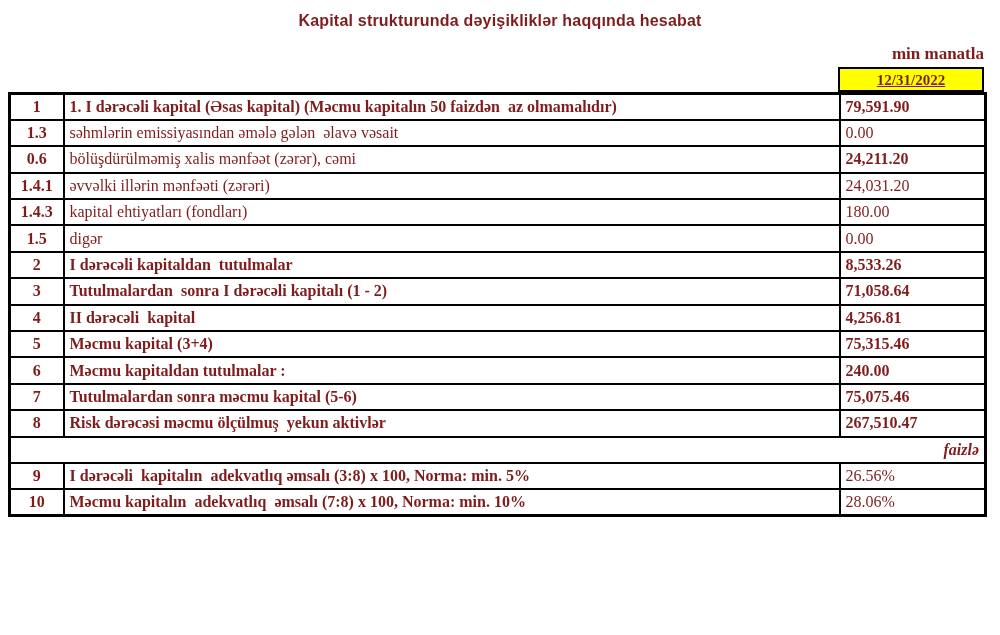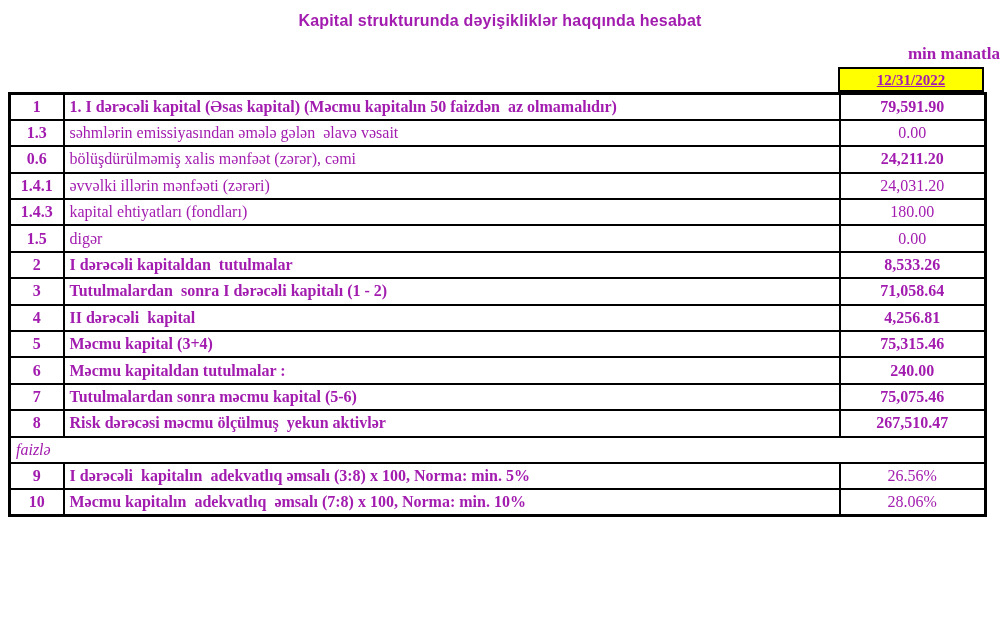--- a/index.html
+++ b/index.html
@@ -6,21 +6,21 @@
     margin: 0;
     padding: 0;
     background: #ffffff;
   }
   .page {
     position: relative;
     width: 1000px;
     height: 635px;
     background: #ffffff;
     font-family: "Liberation Serif", serif;
-    color: #a21caf;
+    color: #7f1d1d;
     overflow: hidden;
   }
   .report-title {
     position: absolute;
     top: 12px;
     left: 0;
     width: 1000px;
     text-align: center;
     font-family: "Liberation Sans", sans-serif;
     font-weight: bold;
@@ -28,21 +28,20 @@
     letter-spacing: 0.2px;
   }
   .unit-label {
     position: absolute;
     top: 44px;
     left: 0;
     width: 984px;
     text-align: right;
     font-weight: bold;
     font-size: 17px;
-    padding-left: 16px;
   }
   .date-cell {
     position: absolute;
     top: 67px;
     left: 838px;
     width: 146px;
     height: 25px;
     box-sizing: border-box;
     border: 2px solid #000000;
     text-align: center;
@@ -70,23 +69,24 @@
     font-size: 16px;
     vertical-align: middle;
   }
   td.cell-no {
     text-align: center;
     font-weight: bold;
     font-size: 15px;
     padding: 0 2px;
   }
   td.cell-label { text-align: left; }
-  td.cell-value { text-align: center; }
+  td.cell-value { text-align: left; }
   td.cell-sep {
-    font-weight: normal;
+    text-align: right;
+    font-weight: bold;
     font-style: italic;
   }
   .b { font-weight: bold; margin-left: 20px; }
 </style>
 </head>
 <body>
 
 <div class="page">
 
   <div class="report-title">Kapital strukturunda dəyişikliklər haqqında hesabat</div>

